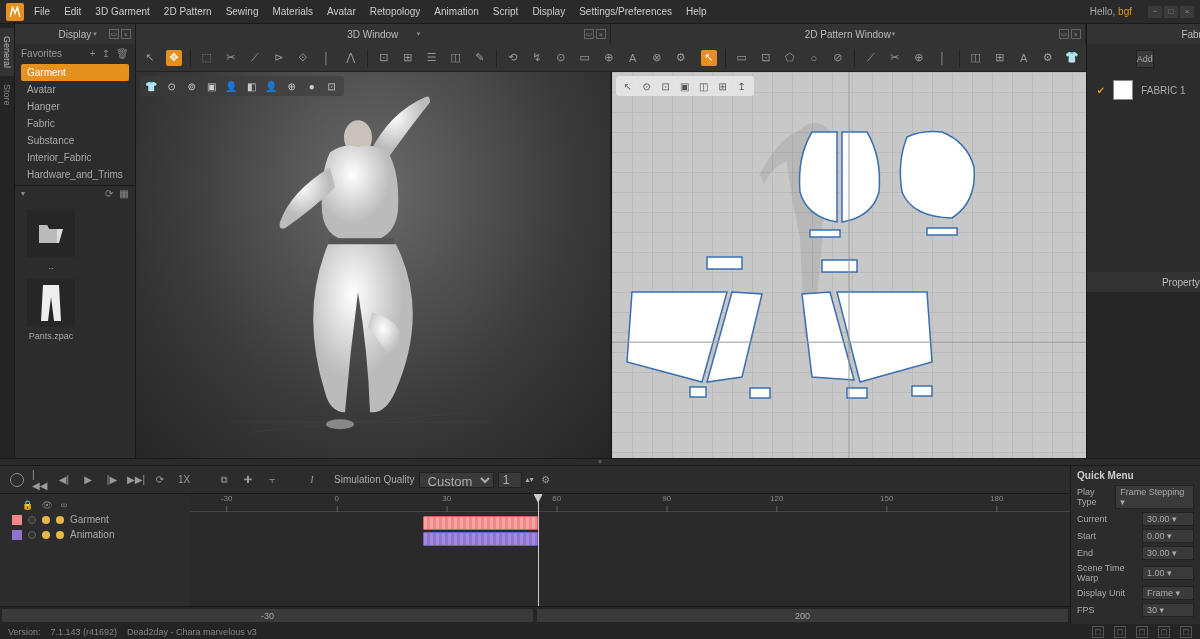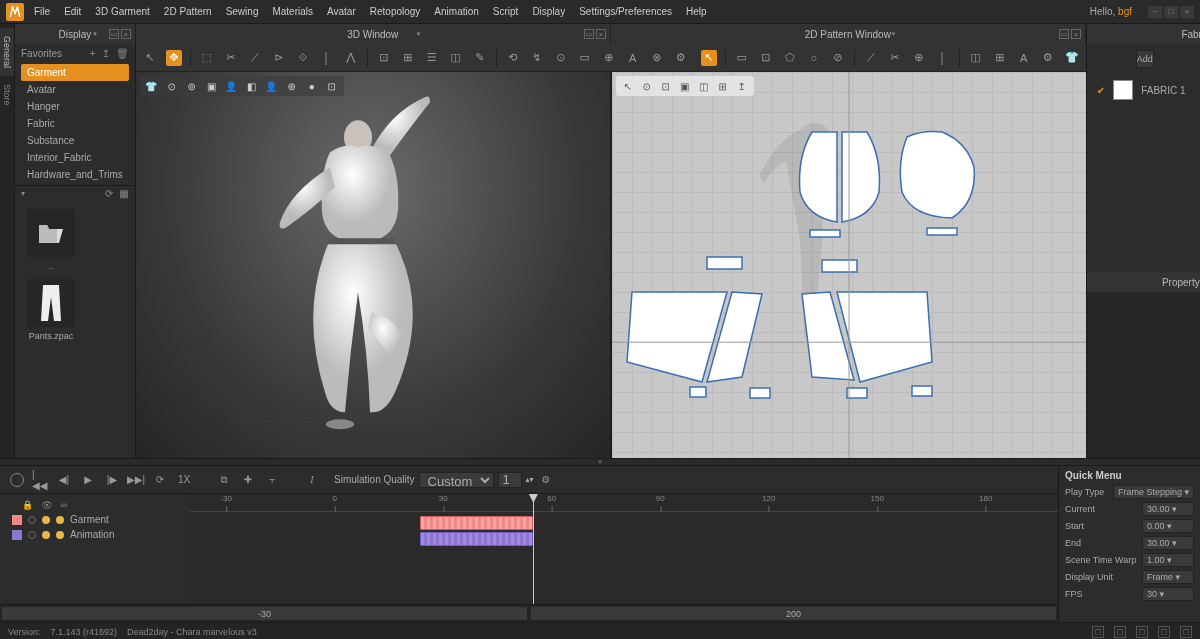--- a/index.html
+++ b/index.html
@@ -69,21 +69,21 @@
 .track-row .dot { width:8px; height:8px; border-radius:50%;}
 .timeline { flex:1; position:relative; background:#2a2a2a; }
 .ruler { height:18px; position:relative; border-bottom:1px solid #444; }
 .tick { position:absolute; top:0; font-size:8px; color:#888; transform:translateX(-50%);}
 .tick::before { content:''; position:absolute; left:50%; top:12px; width:1px; height:6px; background:#666;}
 .playhead { position:absolute; top:0; bottom:0; width:1px; background:#ccc; }
 .playhead::before { content:''; position:absolute; top:0; left:-4px; width:9px; height:9px; background:#ccc; clip-path:polygon(0 0,100% 0,50% 100%);}
 .clip { position:absolute; height:14px; border-radius:1px; }
 .clip.pink { background:repeating-linear-gradient(90deg,#f5a3a3 0 3px,#f08888 3px 6px); border:1px solid #d06060; top:22px;}
 .clip.purple { background:repeating-linear-gradient(90deg,#a388e0 0 3px,#8e75d0 3px 6px); border:1px solid #7060c0; top:38px;}
-.quick { width:142px; background:#2c2c2c; border-left:1px solid #1a1a1a; padding:4px 6px; }
+.quick { width:130px; background:#2c2c2c; border-left:1px solid #1a1a1a; padding:4px 6px; }
 .quick h4 { font-size:10px; color:#ccc; font-weight:bold; margin-bottom:4px;}
 .qrow { display:flex; justify-content:space-between; align-items:center; margin:3px 0; font-size:9px;}
 .qrow .val { background:#3a3a3a; border:1px solid #222; padding:1px 4px; min-width:52px; text-align:left; color:#aaa;}
 .num-row { height:18px; display:flex; background:#252525; border-top:1px solid #1a1a1a; }
 .num-row div { flex:1; background:#3a3a3a; margin:2px; display:flex; align-items:center; justify-content:center; font-size:9px; color:#aaa;}
 .status { height:18px; background:#242424; display:flex; align-items:center; padding:0 8px; gap:10px; color:#888; font-size:9px; border-top:1px solid #1a1a1a;}
 .status .spacer { flex:1;}
 .status .sicon { width:12px; height:12px; border:1px solid #555; display:flex; align-items:center; justify-content:center;}
 svg.avatar { position:absolute; left:50%; top:50%; transform:translate(-55%,-48%); }
 </style>

